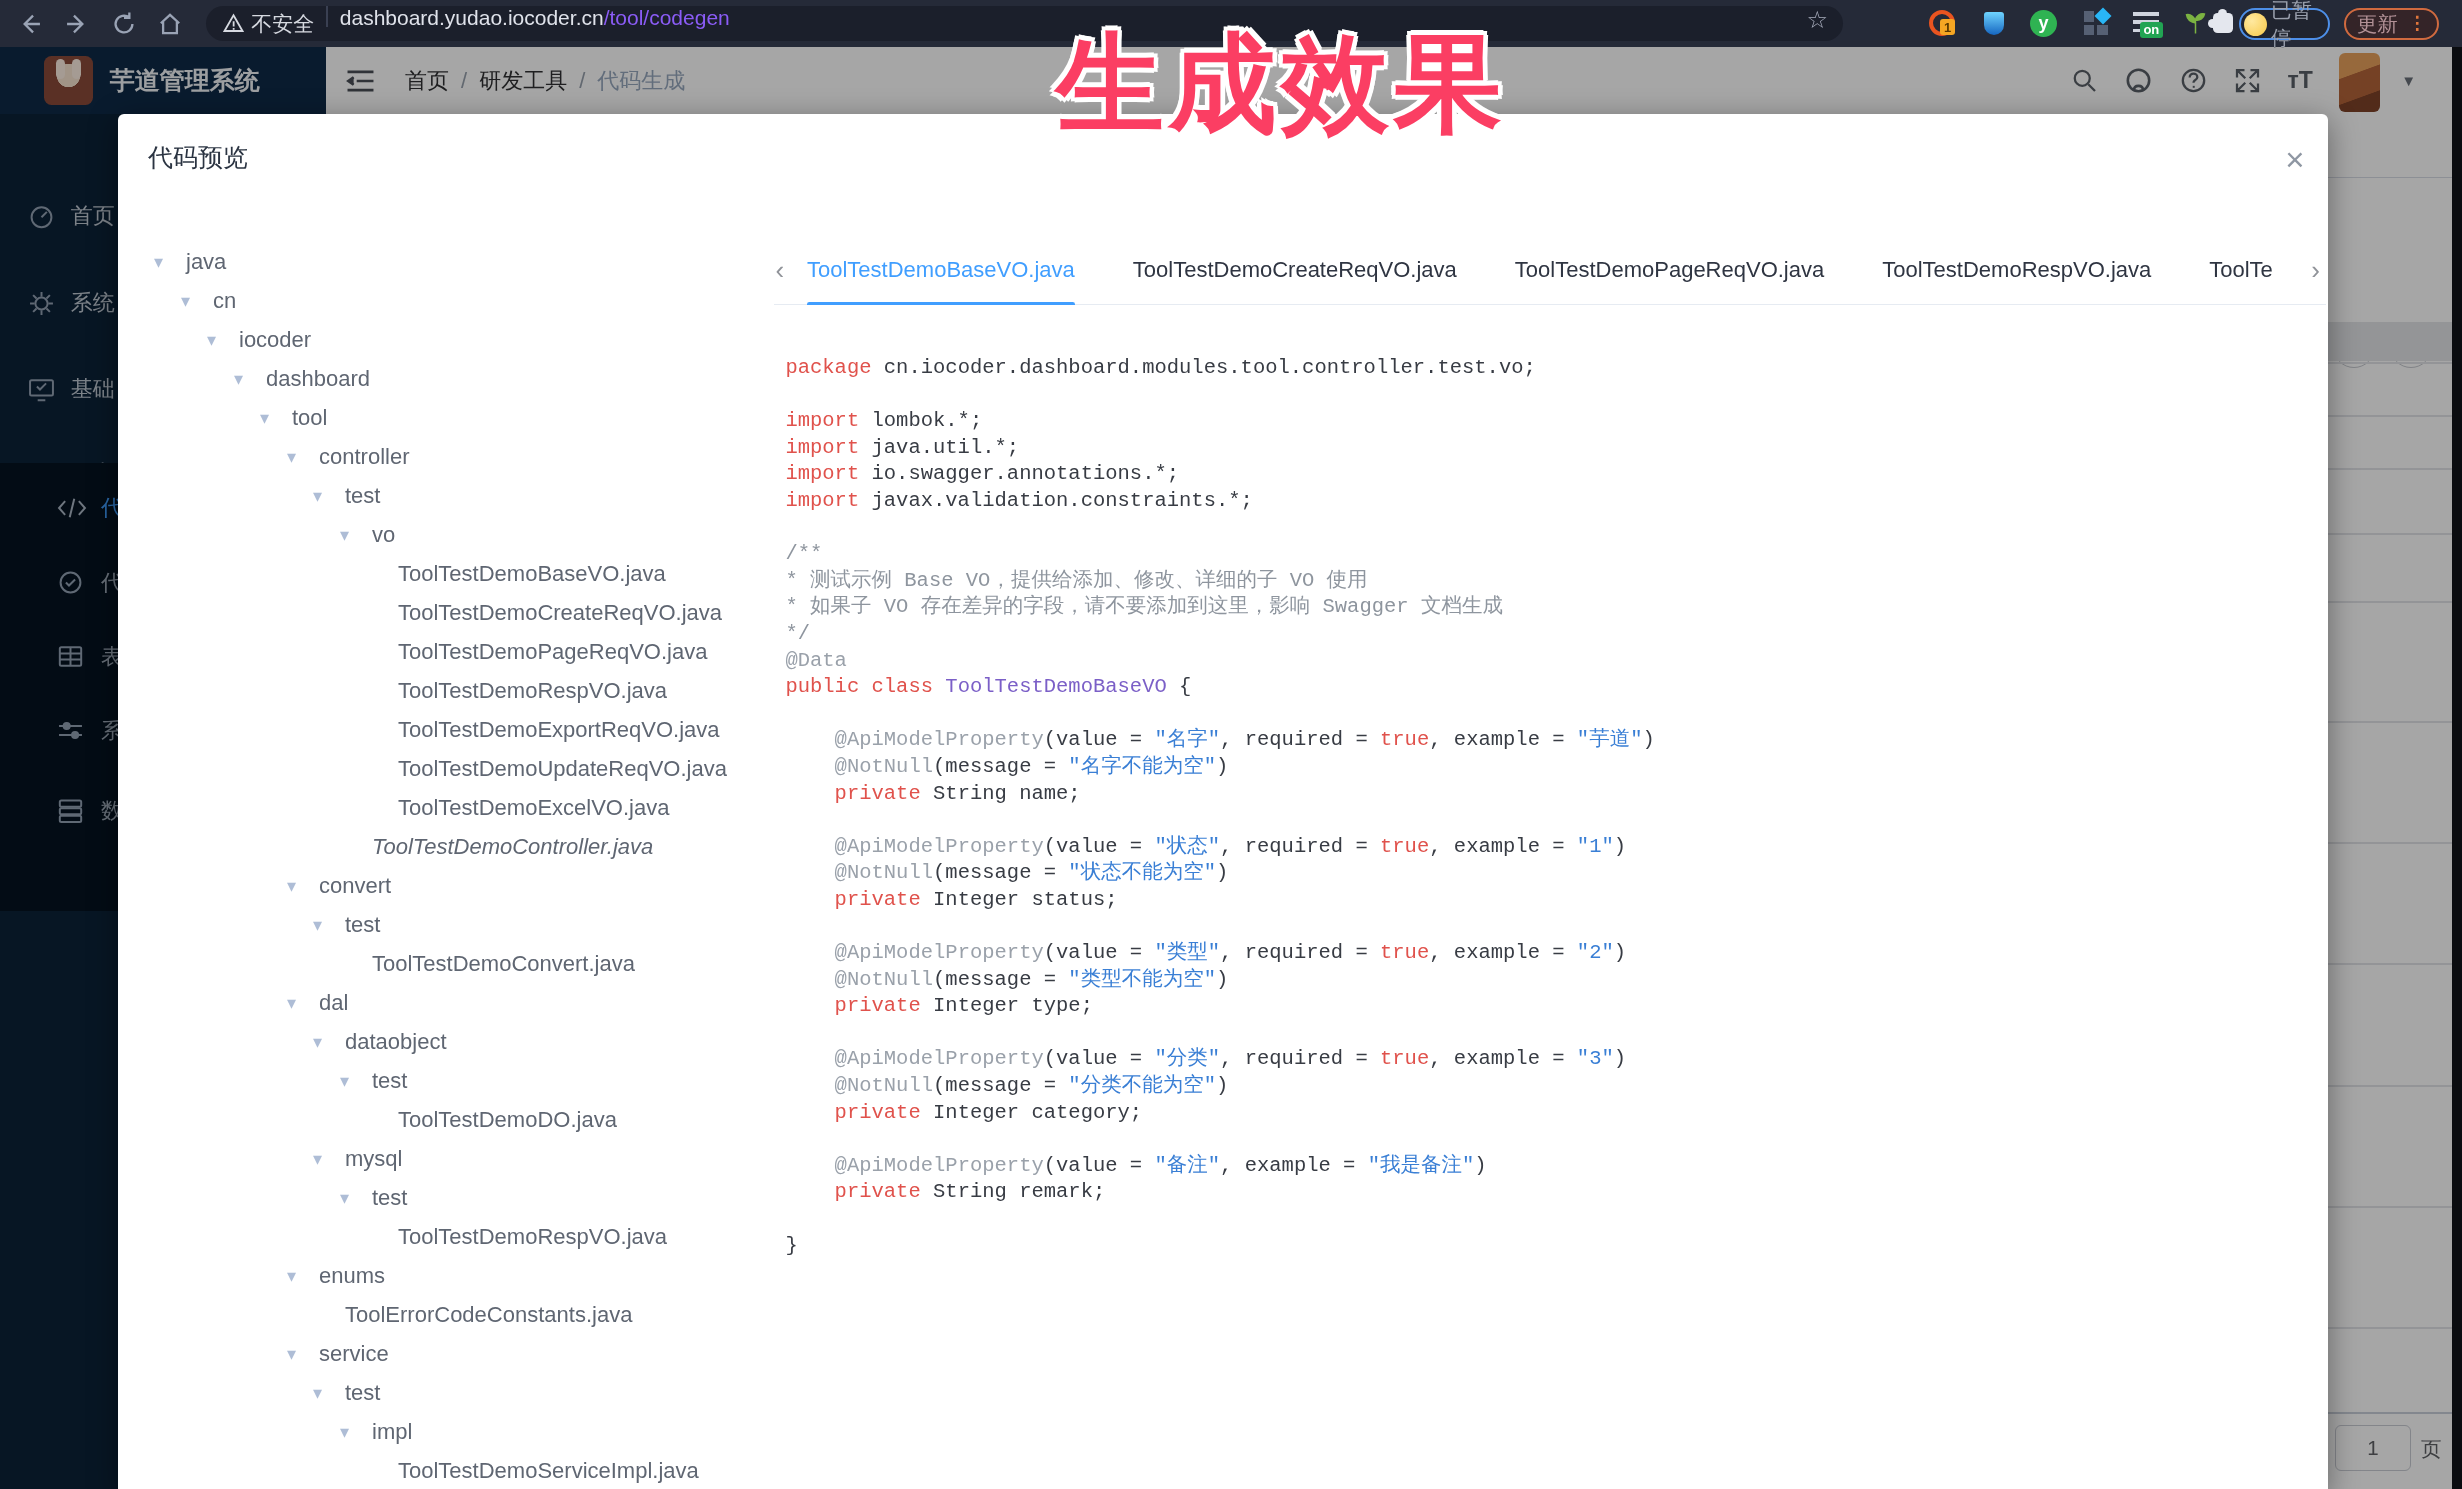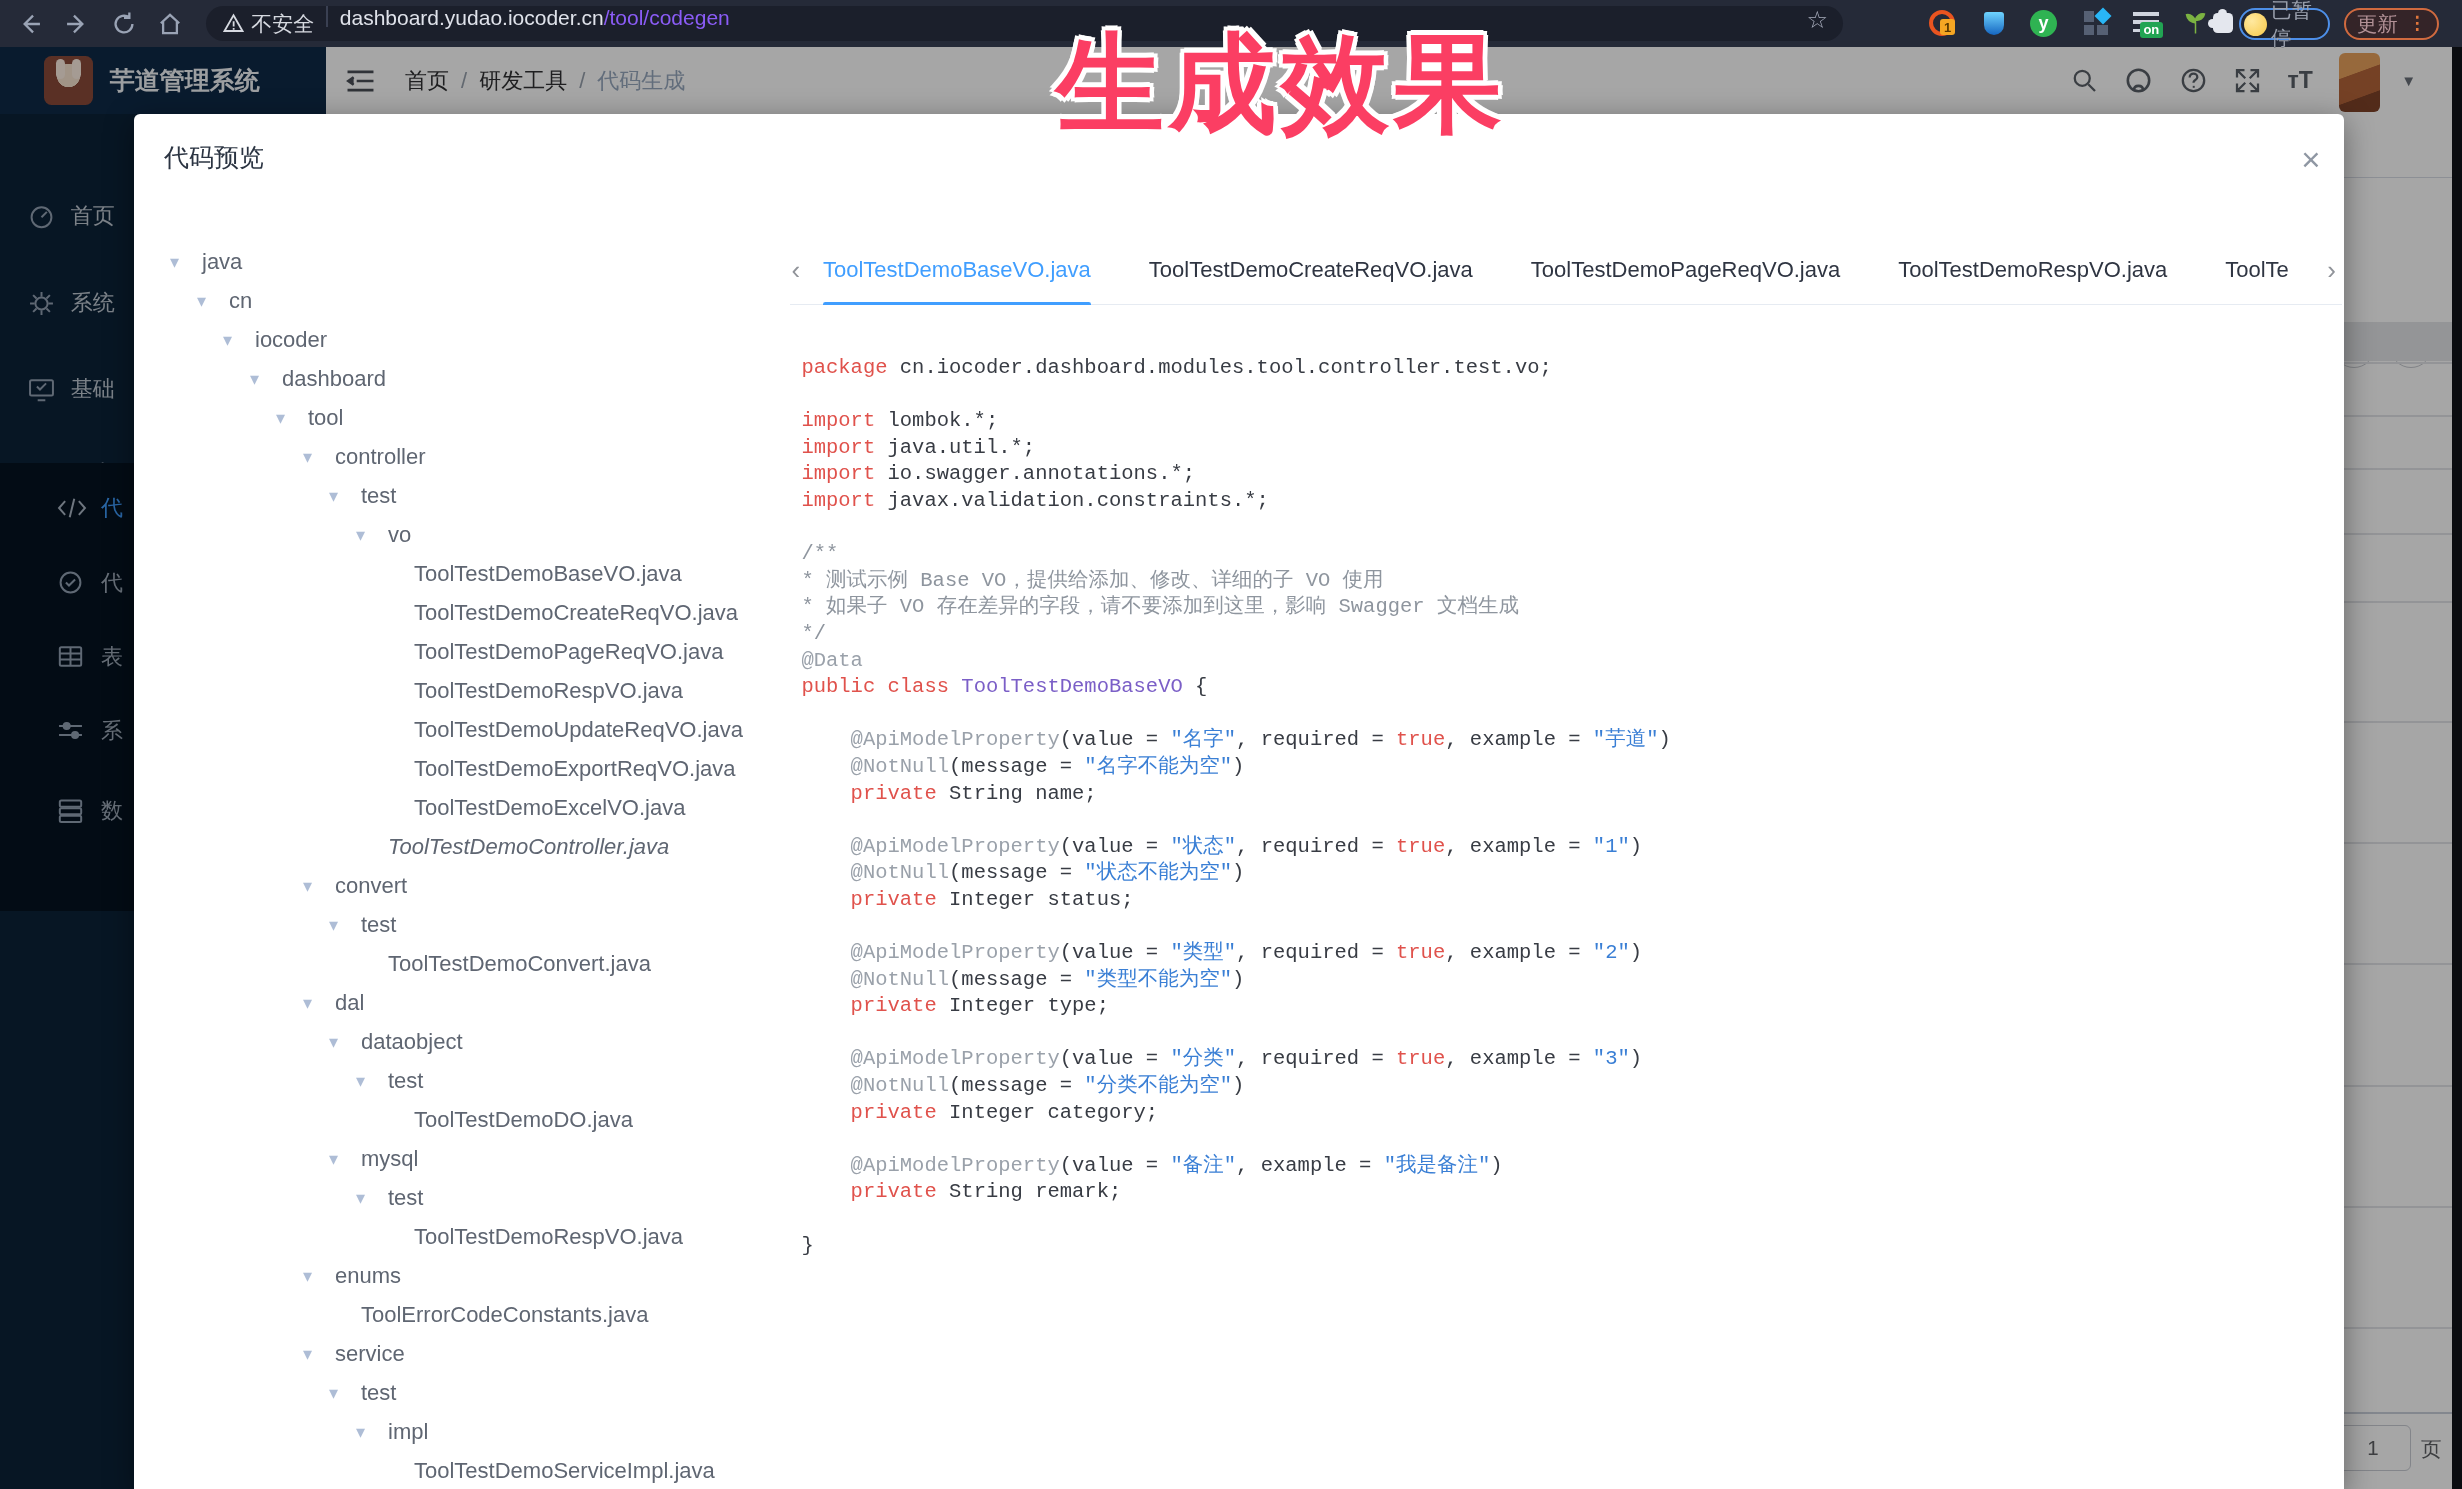--- a/index.html
+++ b/index.html
@@ -81,21 +81,21 @@
              border-radius:6px; background:#fff; color:#606266; font-size:20.5px;
              display:flex; align-items:center; justify-content:center; }
   .pag-unit { position:absolute; left:2421px; top:1388px; color:#606266; font-size:20.5px; }
 
   .overlay { position:absolute; left:0; top:0; width:2462px; height:1443px;
              background:rgba(0,0,0,0.35); z-index:2; }
   .edge-strip { position:absolute; left:2452px; top:0; width:10.6px; height:1443px; background:#0a0c10; z-index:4; }
 
   
   .modal { position:absolute; left:118px; top:67px; width:2210px; height:1376px; background:#ffffff;
-           border-radius:6px 6px 0 0; box-shadow:0 7.6px 30px rgba(0,0,0,.4); z-index:3; overflow:hidden;margin-left:16px; }
+           border-radius:6px 6px 0 0; box-shadow:0 7.6px 30px rgba(0,0,0,.4); z-index:3; overflow:hidden; }
   .m-title { position:absolute; left:30px; top:27px; font-size:25px; color:#2b3442; font-weight:500; }
   .m-close { position:absolute; left:2154px; top:23px; width:46px; height:46px; color:#8f97a3;
              font-size:33px; display:flex; align-items:center; justify-content:center; }
   .tree { position:absolute; left:30px; top:128px; width:622px; }
   .tree-row { display:flex; align-items:center; height:39px; font-size:22px; color:#5f6672;
               white-space:nowrap; }
   .tree-row .caret { width:32px; color:#aebdd6; font-size:18px; flex:0 0 auto; }
 
   .codepane { position:absolute; left:656px; top:121px; width:1552px; height:1255px; }
   .tabsrow { position:relative; height:70px; border-bottom:1.5px solid #e6ebf2; }
@@ -433,25 +433,25 @@
           <div class="tree-row" style="padding-left: 218px;">
             <span class="caret"></span>
             <span>ToolTestDemoPageReqVO.java</span>
           </div>
           <div class="tree-row" style="padding-left: 218px;">
             <span class="caret"></span>
             <span>ToolTestDemoRespVO.java</span>
           </div>
           <div class="tree-row" style="padding-left: 218px;">
             <span class="caret"></span>
+            <span>ToolTestDemoExportReqVO.java</span>
+          </div>
+          <div class="tree-row" style="padding-left: 218px;">
+            <span class="caret"></span>
             <span>ToolTestDemoUpdateReqVO.java</span>
-          </div>
-          <div class="tree-row" style="padding-left: 218px;">
-            <span class="caret"></span>
-            <span>ToolTestDemoExportReqVO.java</span>
           </div>
           <div class="tree-row" style="padding-left: 218px;">
             <span class="caret"></span>
             <span>ToolTestDemoExcelVO.java</span>
           </div>
           <div class="tree-row" style="padding-left: 192px; font-style: italic;">
             <span class="caret"></span>
             <span>ToolTestDemoController.java</span>
           </div>
           <div class="tree-row" style="padding-left: 139px;">

